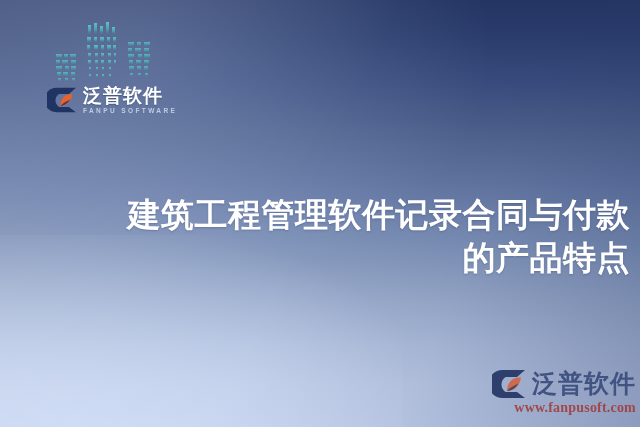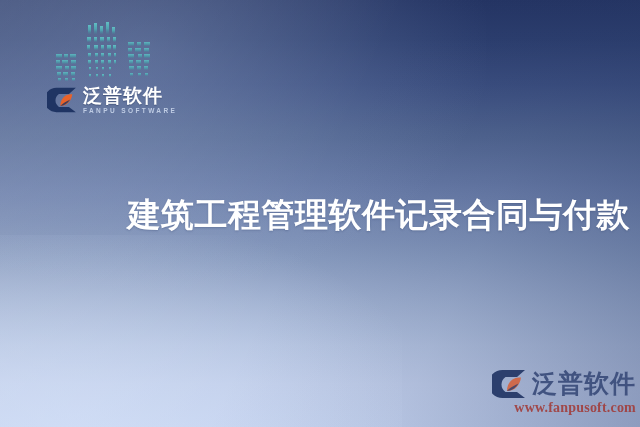--- a/index.html
+++ b/index.html
@@ -280,20 +280,21 @@
       </svg>
       <div class="brand-words">
         <span class="brand-cn">泛普软件</span>
         <span class="brand-en">FANPU SOFTWARE</span>
       </div>
     </div>
   </div>
 
   <div class="title-wrap">
     <div class="title-line">建筑工程管理软件记录合同与付款</div>
+    <div class="title-line">的产品特点</div>
   </div>
 
   <div class="watermark">
     <div class="wm-row">
       <svg class="wm-mark" viewBox="0 0 34 30" aria-hidden="true">
         <path d="M10.5 1 H33 L25 8 H13.5 A9 9 0 0 0 13.5 23 H25 L33 29 H10.5 A14 14 0 0 1 10.5 1 Z" fill="#2c3f6d"></path>
         <path d="M15 22 C15 13 21.5 7.5 29 8.5 C27.5 17 22.5 22 15 22 Z" fill="#cf6a4c"></path>
         <path d="M15 22 C19 22 23.5 19.5 26.5 14.5 C22 16.5 17.5 19 15 22 Z" fill="#2c3f6d" opacity="0.8"></path>
       </svg>
       <span class="wm-cn">泛普软件</span>

